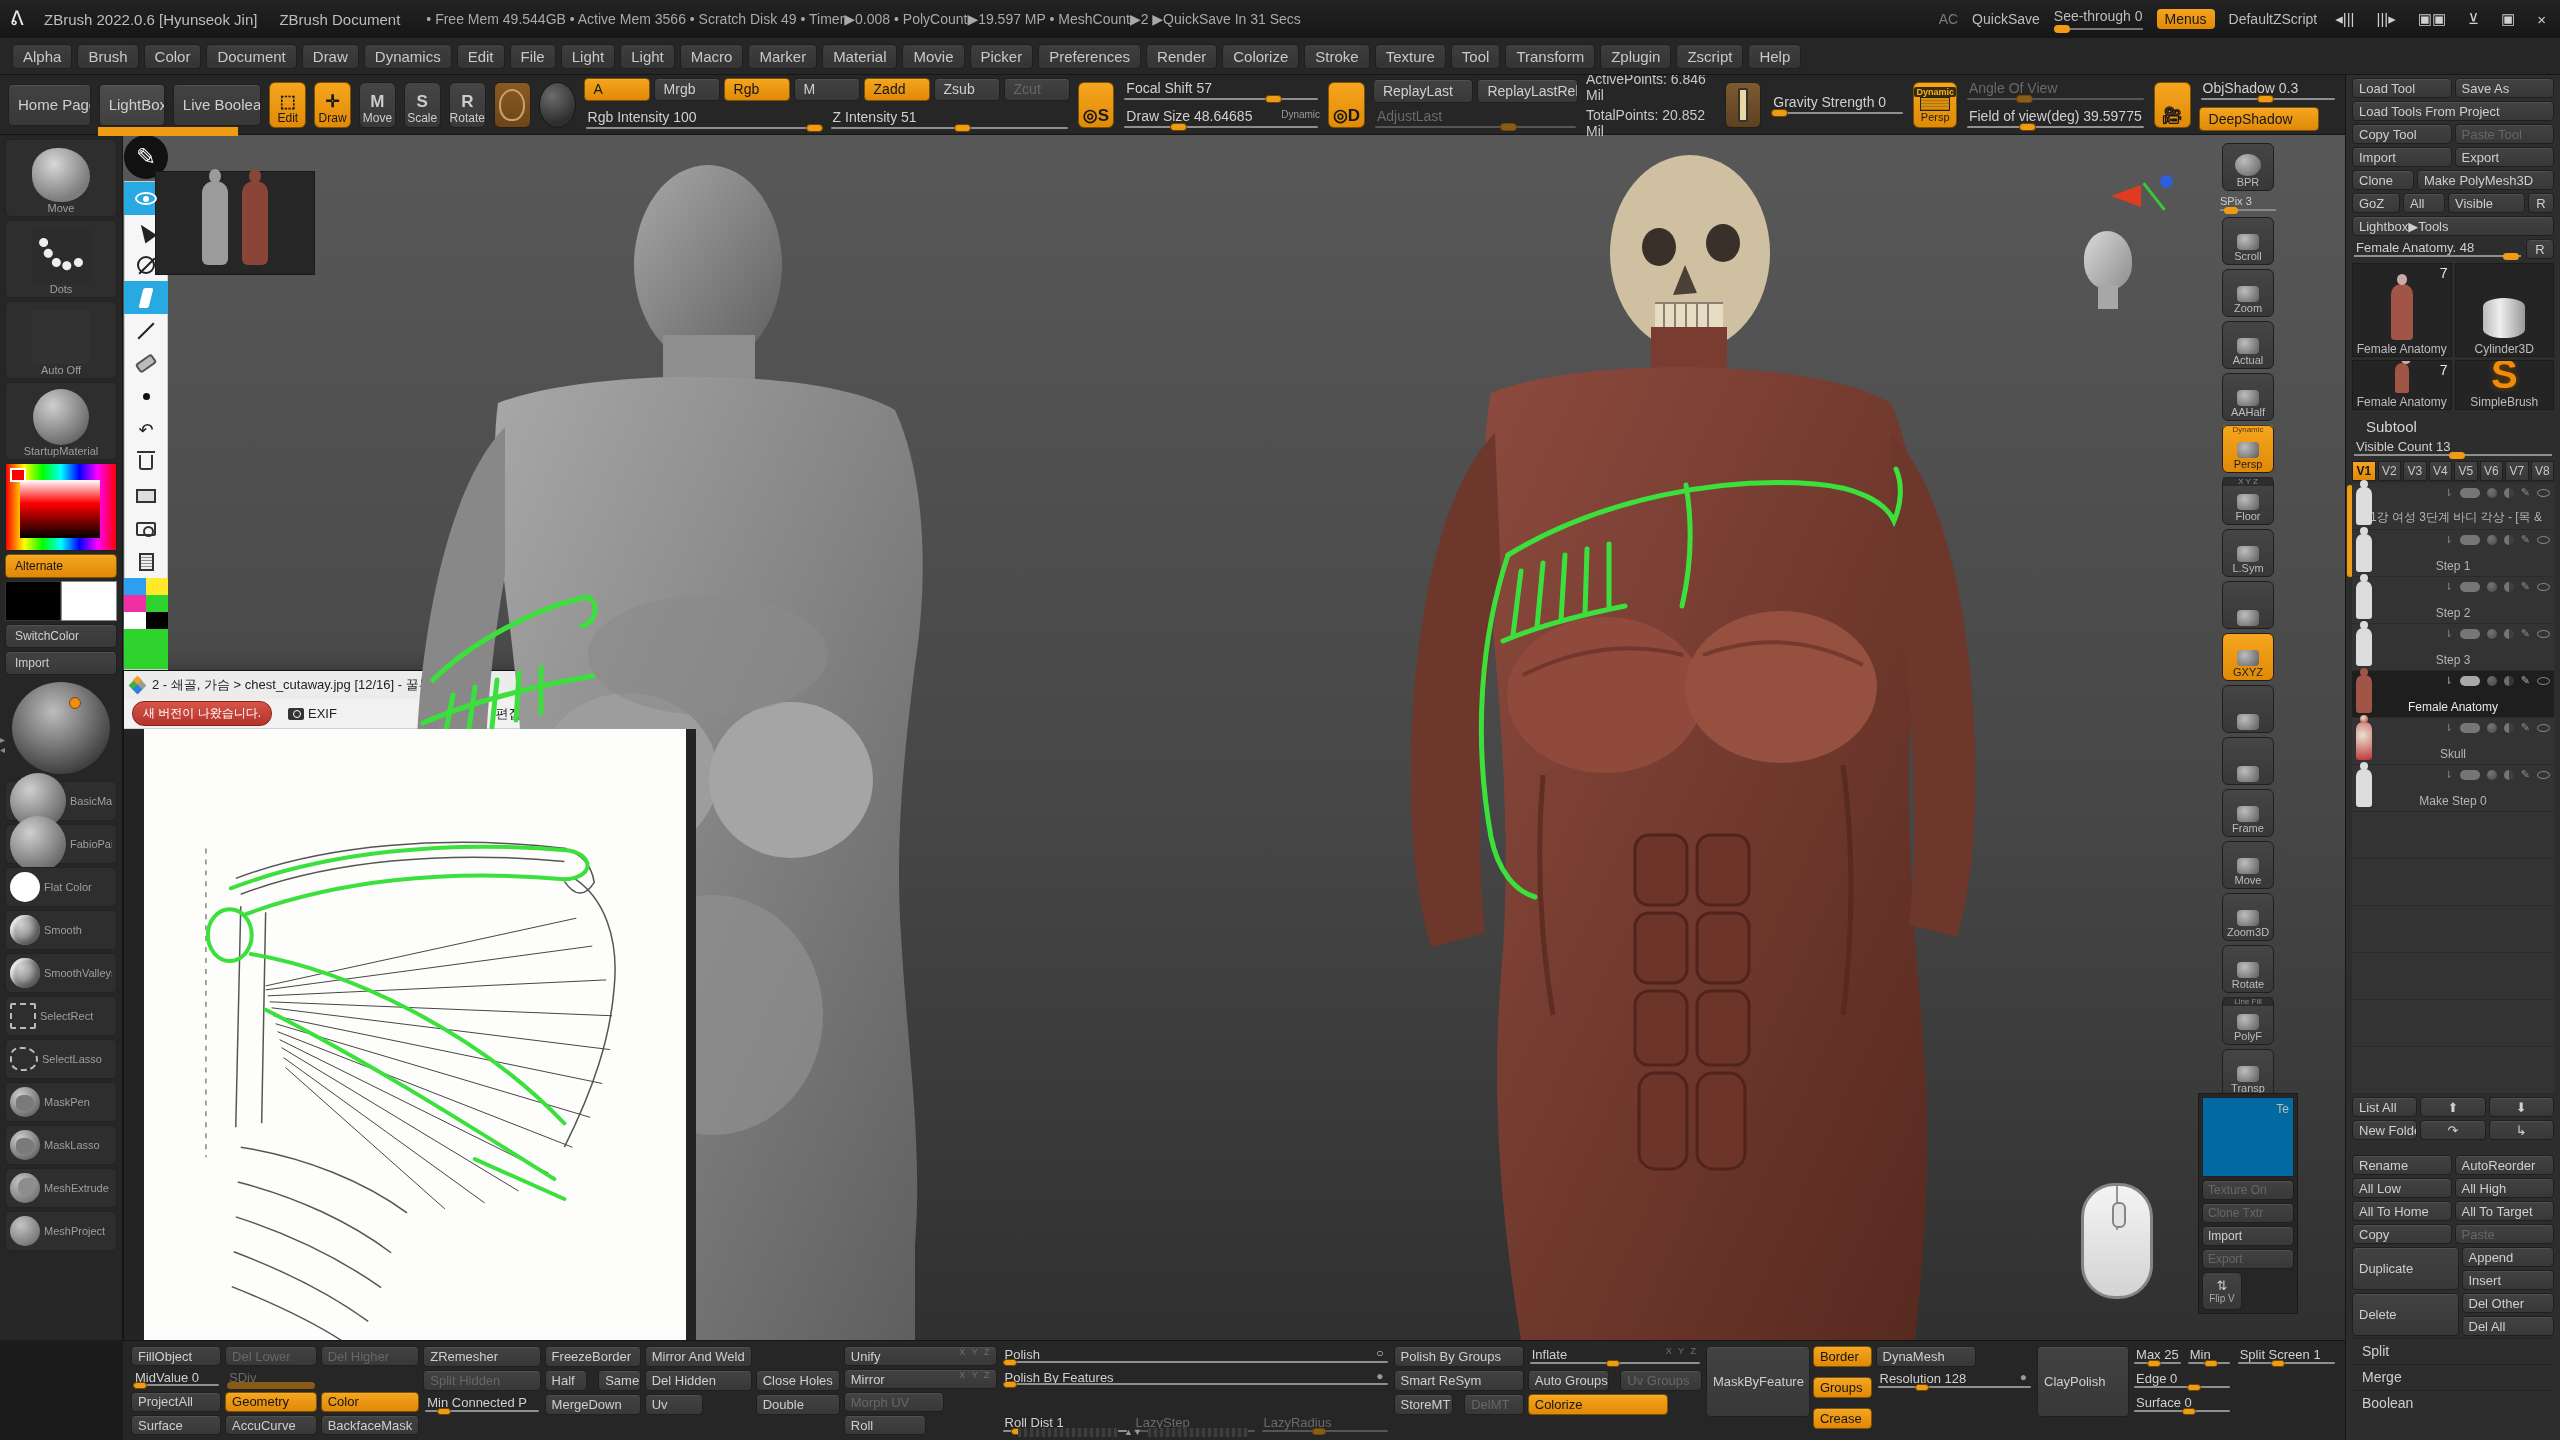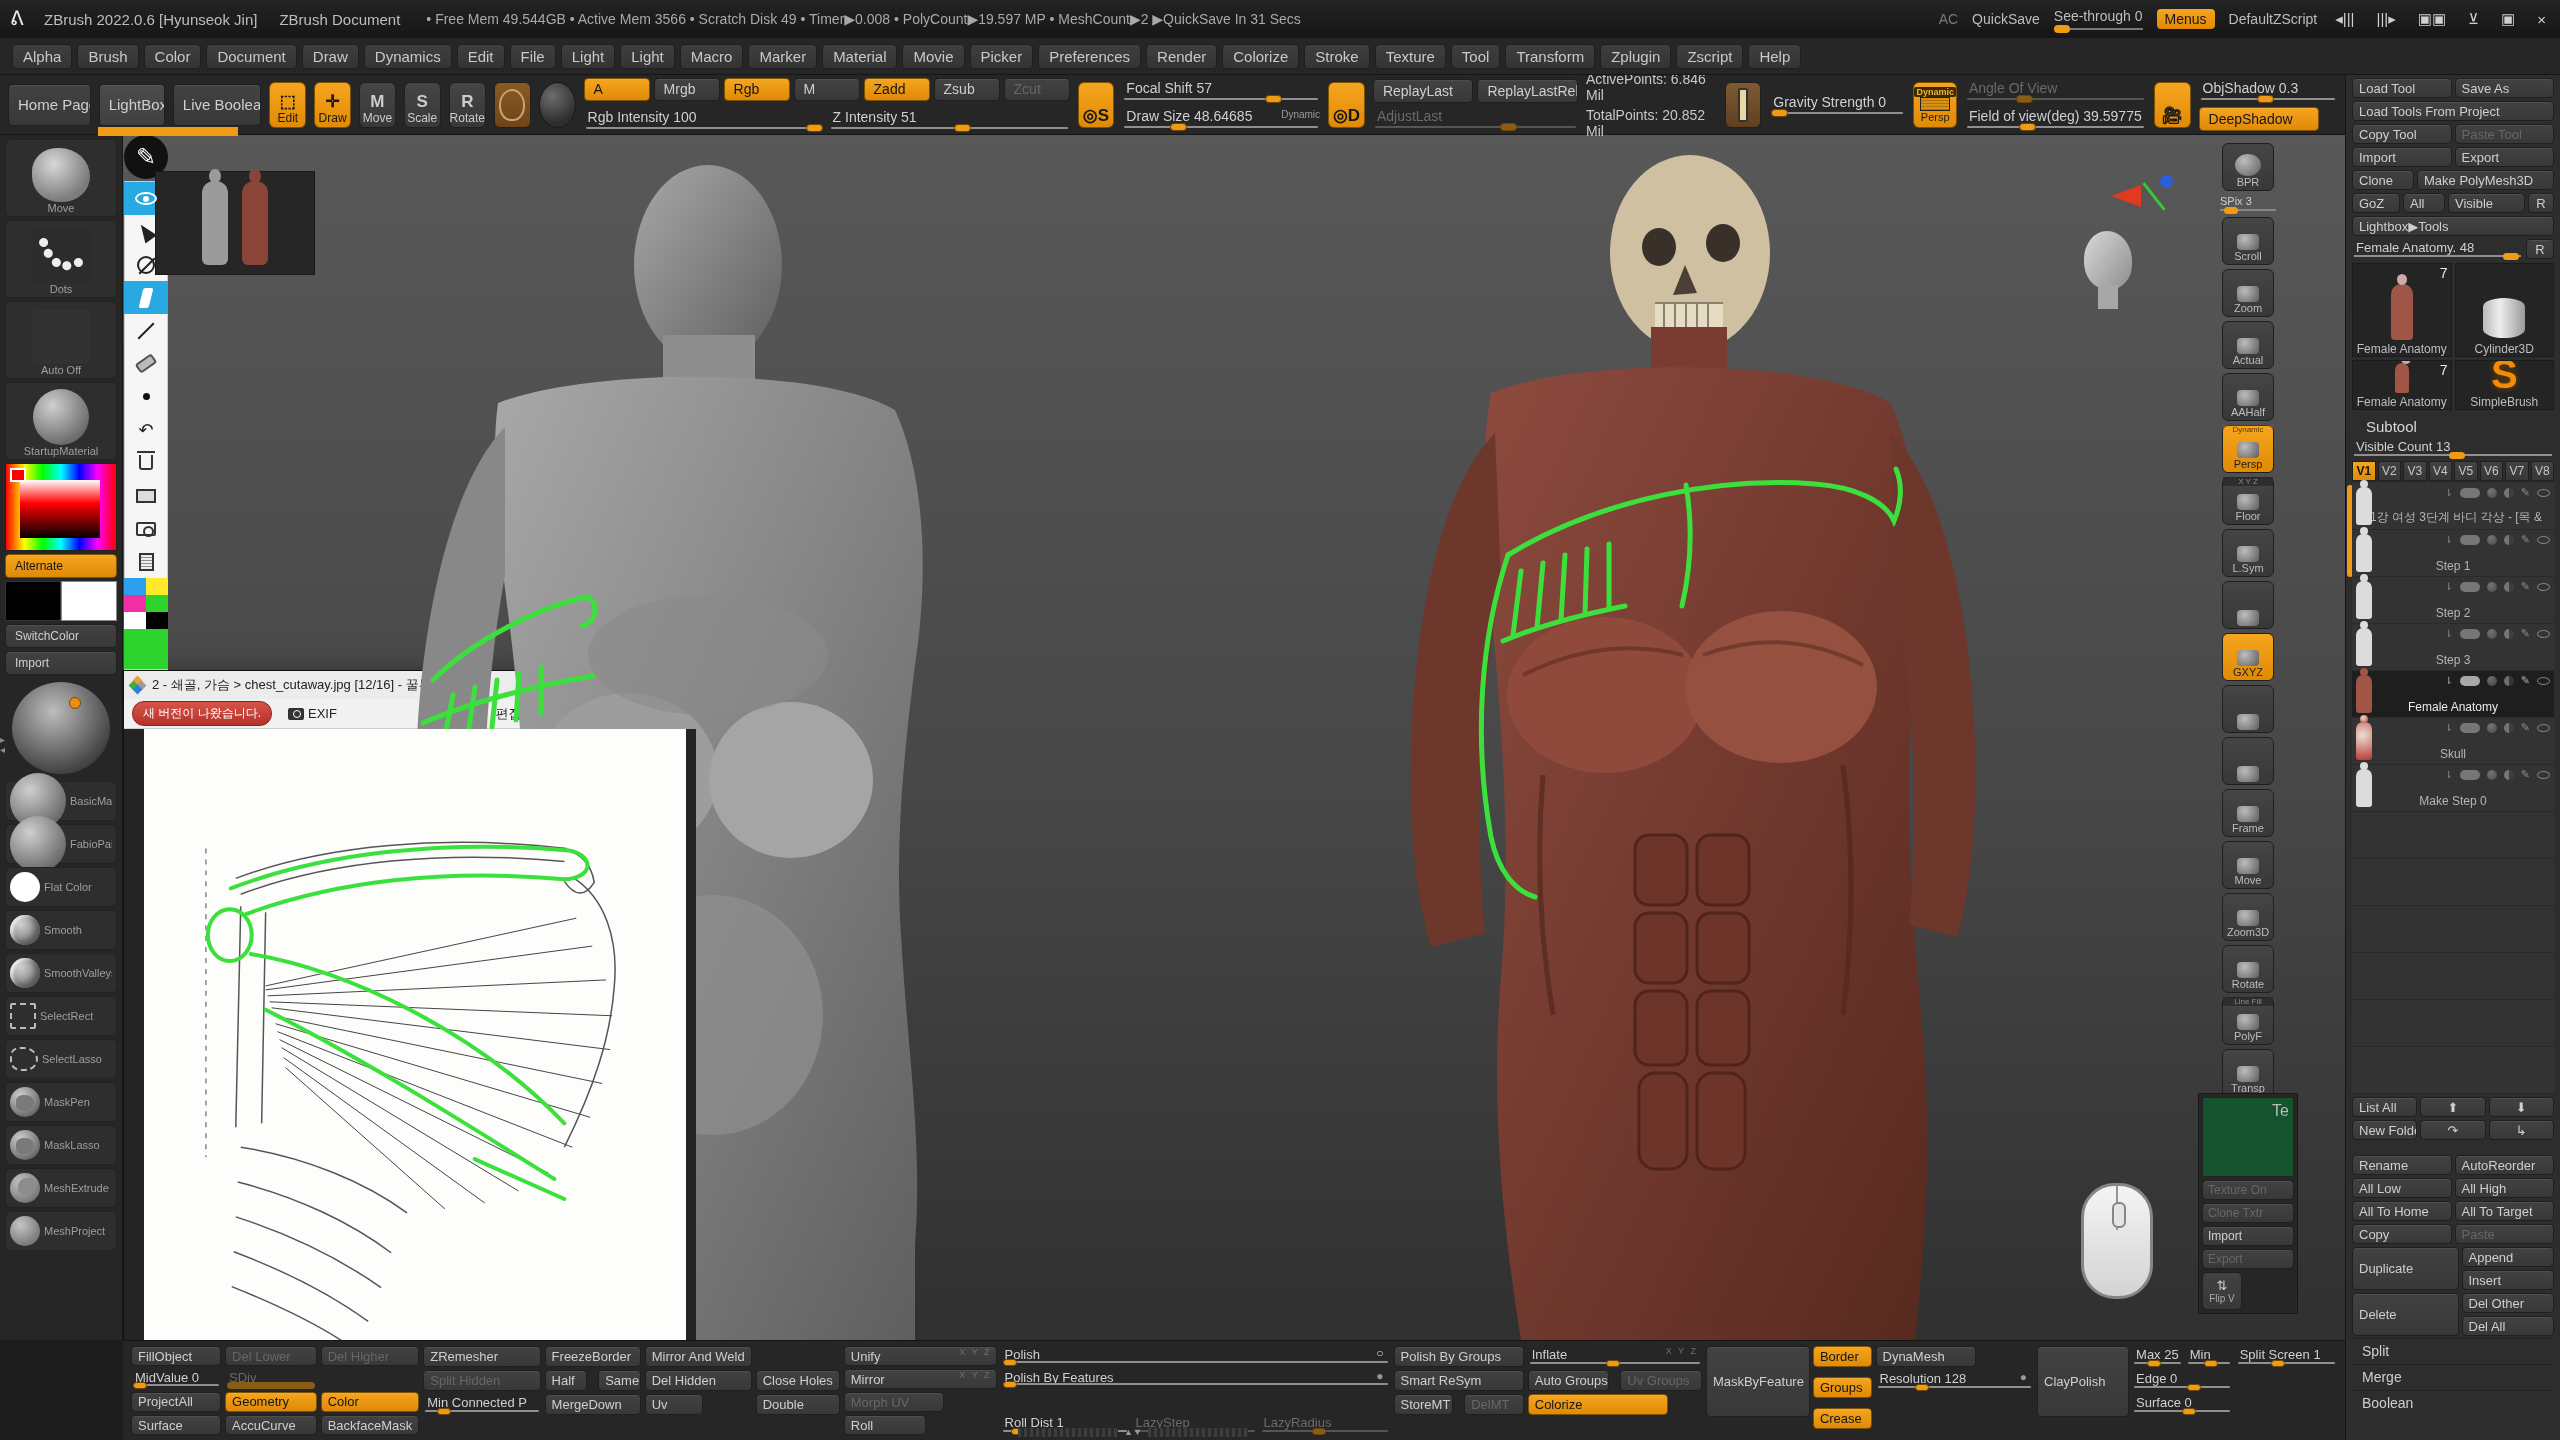--- a/index.html
+++ b/index.html
@@ -142,21 +142,21 @@
 .rs-btn .g{width:22px;height:16px;border-radius:4px;background:radial-gradient(circle at 35% 30%,#bdbdbd,#5c5c5c)}
 .rs-btn .tag{position:absolute;top:-1px;left:0;right:0;text-align:center;font-size:8px;color:#8d8d8d;background:rgba(40,40,40,.8)}
 .rs-btn.on{background:linear-gradient(#f6a51e,#e08a06);color:#1d1d1d}
 .rs-btn.on .tag{color:#5a3a00;background:rgba(246,165,30,.2)}
 .rs-btn.ghost{background:linear-gradient(#a4702c,#8a5a1d);color:#2b1d06}
 .rs-slider{width:56px;font-size:11px;color:#cfcfcf;position:relative;padding-bottom:6px;text-align:left}
 .rs-slider .track{position:absolute;left:0;right:0;bottom:2px;height:2px;background:#888}
 .rs-slider .knob{position:absolute;left:4px;bottom:-1px;width:14px;height:7px;border-radius:4px;background:#ef9b13}
 
 #texpanel{left:2075px;top:958px;width:100px;position:absolute;display:flex;flex-direction:column;gap:3px;background:#262626;padding:3px;border:1px solid #1a1a1a}
-#texpanel .thumbbox{height:80px;background:#14532d;border:1px solid #222;color:#bbb;font-size:16px;display:flex;align-items:flex-start;justify-content:flex-end;padding:4px}
+#texpanel .thumbbox{height:80px;background:#0369a1;border:1px solid #222;color:#bbb;font-size:12px;display:flex;align-items:flex-start;justify-content:flex-end;padding:4px}
 #texpanel .btn{height:20px;font-size:12px;padding:0 5px}
 .flipv{width:40px;height:38px;border-radius:5px;background:linear-gradient(#424242,#383838);border:1px solid #1f1f1f;display:flex;flex-direction:column;align-items:center;justify-content:center;font-size:10px;color:#aaa}
 .flipv .g{font-size:13px;color:#ccc}
 
 .mouseov{left:1958px;top:1048px;width:72px;height:116px;position:absolute;background:linear-gradient(#ffffff,#dcdcdc);border:3px solid #8a8a8a;border-radius:34px;opacity:.95}
 .mouseov:before{content:"";position:absolute;left:50%;top:0;width:2px;height:44px;background:#9a9a9a;transform:translateX(-1px)}
 .mouseov:after{content:"";position:absolute;left:50%;top:16px;width:10px;height:22px;margin-left:-5px;border:2px solid #8a8a8a;border-radius:6px;background:#eee}
 .paintcursor{left:448px;top:598px;position:absolute;color:#fff;font-size:26px;text-shadow:0 0 3px #000;transform:rotate(-10deg)}
 
 #righttray{left:2345px;top:38px;width:215px;height:1402px;background:#2d2d2d;border-left:1px solid #151515;padding:0 6px;font-size:13px}

